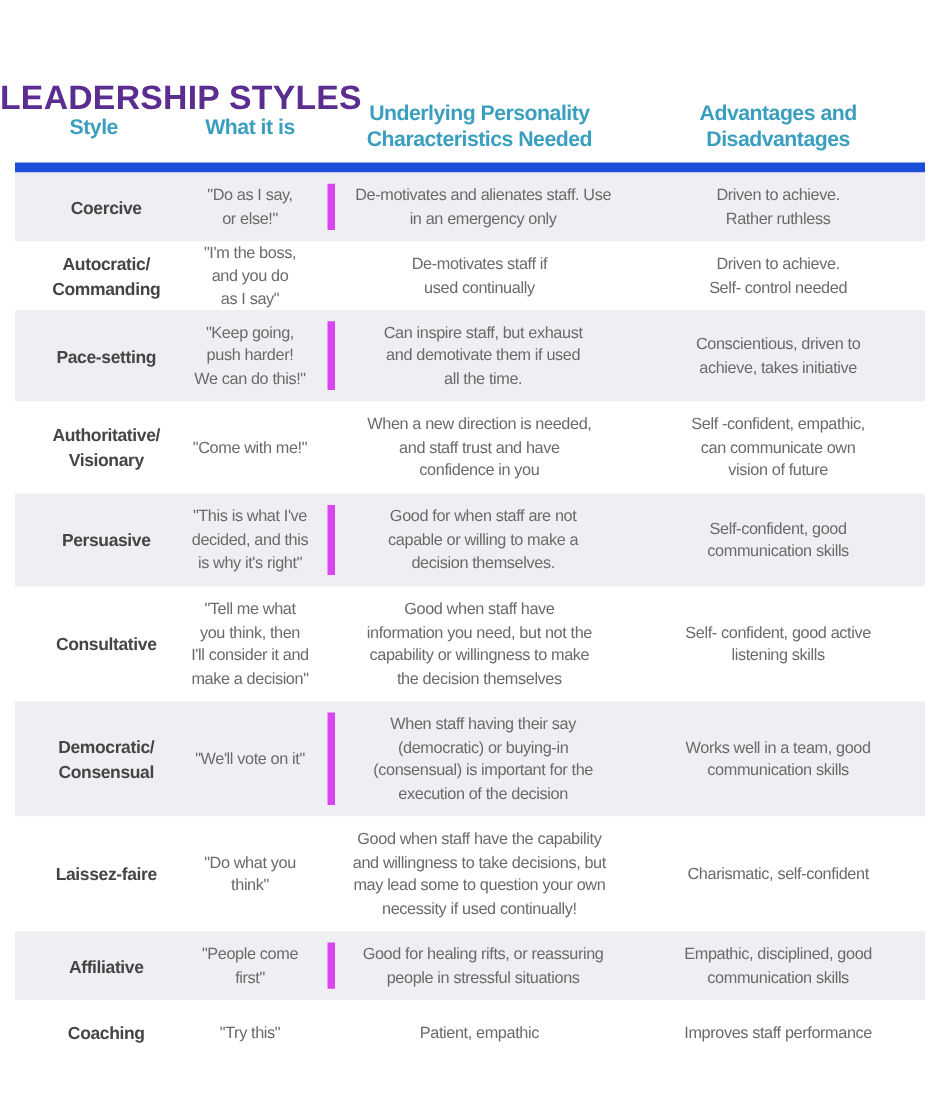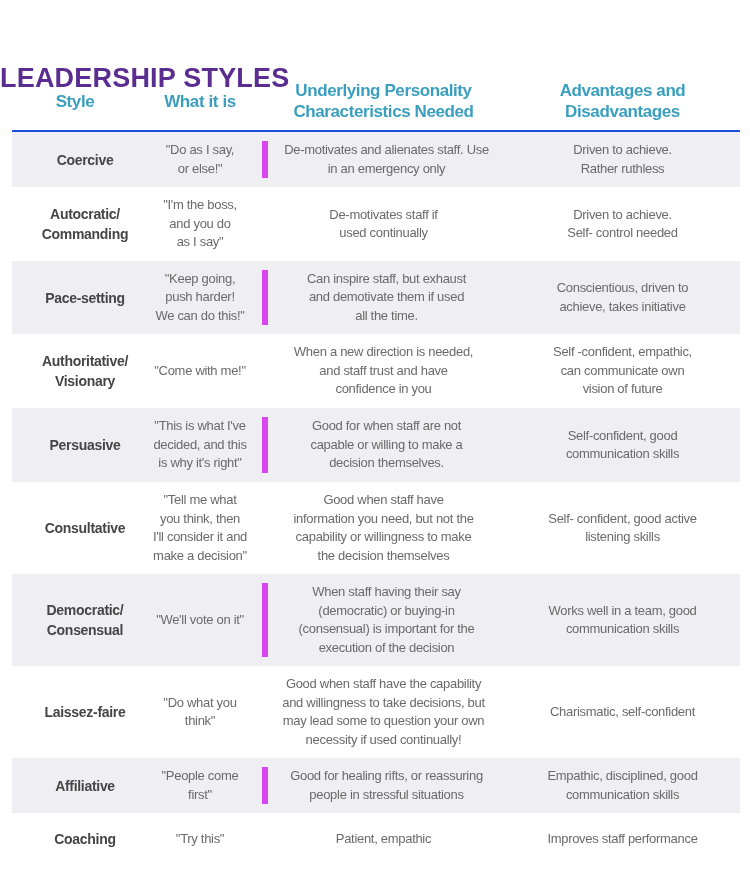--- a/index.html
+++ b/index.html
@@ -7,21 +7,21 @@
   .title {
     position: absolute; left: 0; top: 24px; width: 750px; text-align: left;
     font-family: "Liberation Sans", sans-serif; font-weight: bold; font-size: 27px;
     color: #5c2d91; letter-spacing: 0.2px; margin-top: 39px;
   }
   .table {
     position: absolute; left: 12px; top: 72px; width: 728px;
   }
   .head {
     display: grid; grid-template-columns: 126px 124px 243px 235px;
-    height: 58px; border-bottom: 2px solid #1d4ed8; align-items: center;
+    height: 58px; border-bottom: 8px solid #1d4ed8; align-items: center;
   }
   .head .hcell {
     text-align: center; color: #3a9fbf; font-weight: bold; font-size: 17px;
     line-height: 21px; letter-spacing: -0.4px;
   }
   .row {
     display: grid; grid-template-columns: 126px 124px 243px 235px;
     align-items: center;
   }
   .row.shaded { background: #efeff3; }
@@ -50,21 +50,21 @@
   <div class="row shaded" style="height:55px">
     <div class="cell c1">Coercive</div>
     <div class="cell c2">"Do as I say,
 or else!"</div>
     <div class="cell c3">De-motivates and alienates staff. Use
 in an emergency only</div>
     <div class="cell c4">Driven to achieve.
 Rather ruthless</div>
   </div>
 
-  <div class="row" style="height:74px">
+  <div class="row" style="height:55px">
     <div class="cell c1">Autocratic/
 Commanding</div>
     <div class="cell c2">"I'm the boss,
 and you do
 as I say"</div>
     <div class="cell c3">De-motivates staff if
 used continually</div>
     <div class="cell c4">Driven to achieve.
 Self- control needed</div>
   </div>

